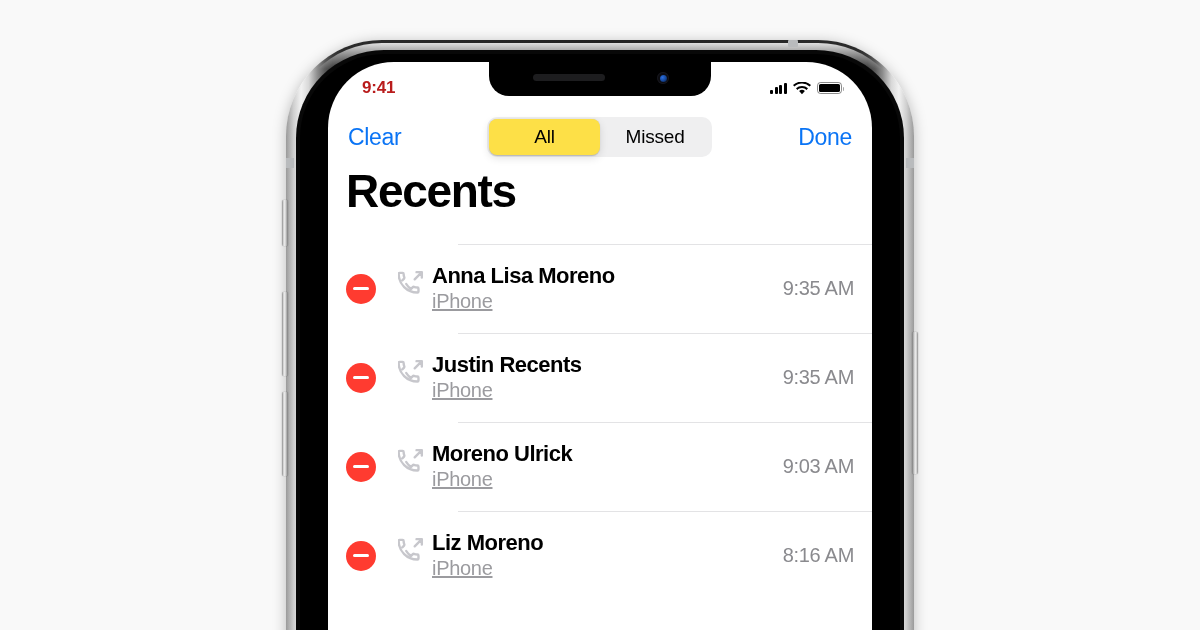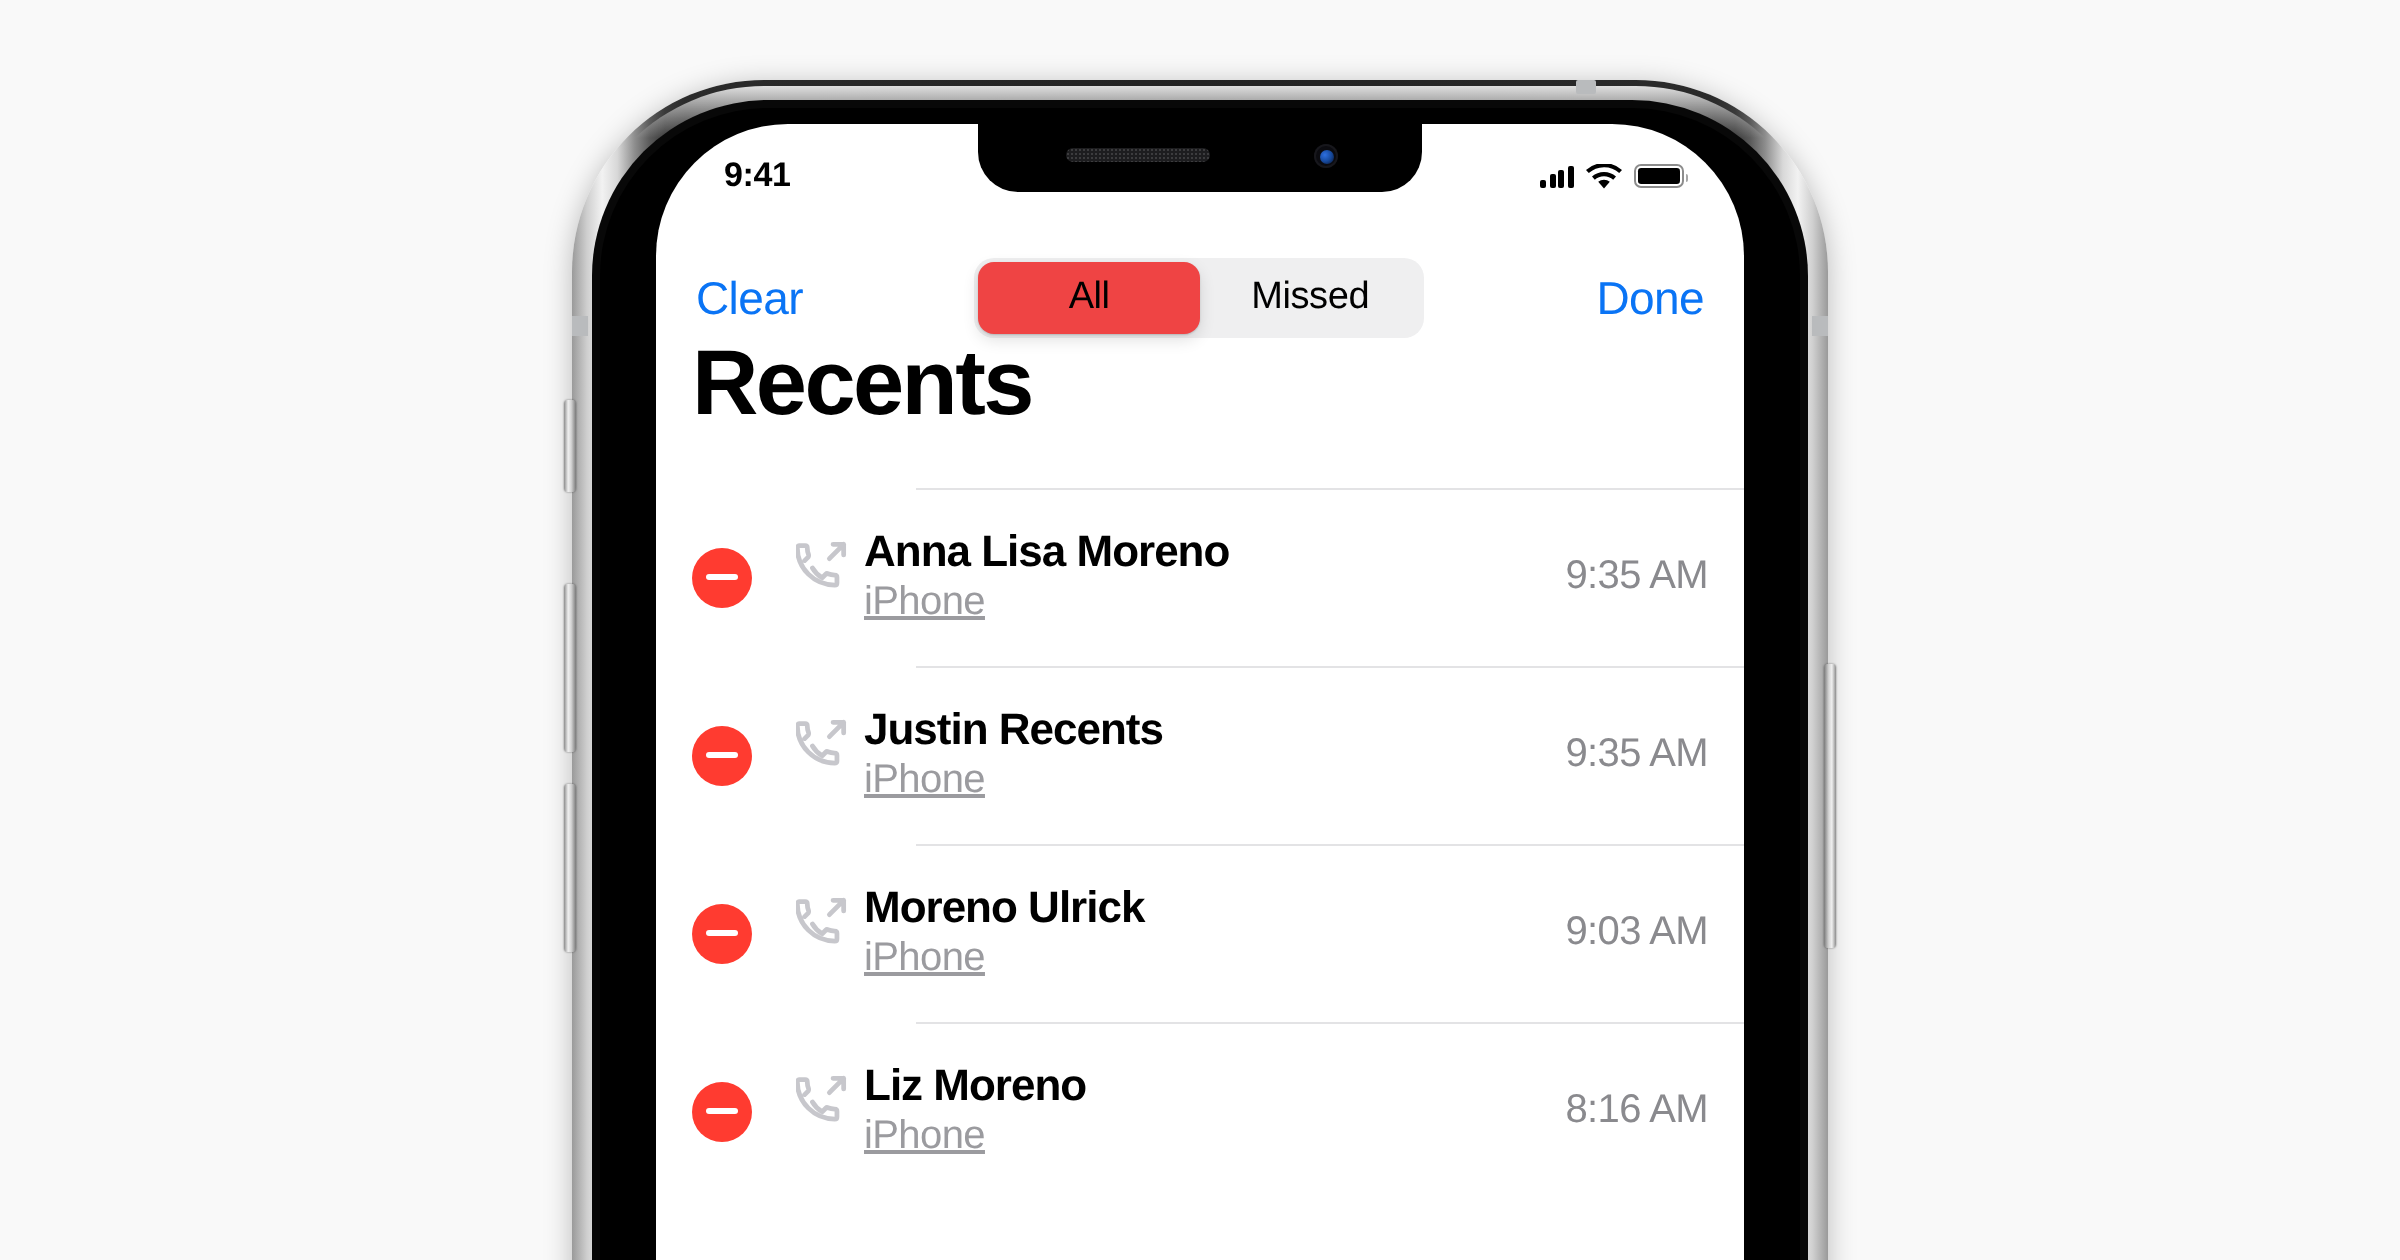--- a/index.html
+++ b/index.html
@@ -164,21 +164,21 @@
     align-items: center;
     justify-content: space-between;
     padding: 0 30px 0 34px;
     box-sizing: border-box;
     z-index: 15;
   }
   .status-time {
     font-size: 17px;
     font-weight: bold;
     letter-spacing: -0.2px;
-    color: #000000;
+    color: #b91c1c;
     margin-top: 6px;
   }
   .status-right {
     display: flex;
     align-items: center;
     gap: 6px;
     margin-top: 6px;
   }
   .signal-bars { display: flex; align-items: flex-end; gap: 1.6px; height: 11px; }
   .signal-bars i { width: 3px; background: #000; border-radius: 1px; display:block; }
@@ -200,21 +200,21 @@
     right: -3.4px; top: 3.6px;
     width: 1.8px; height: 4px;
     border-radius: 0 1.5px 1.5px 0;
     background: rgba(0,0,0,0.35);
   }
   .battery i { display:block; width: 100%; height: 100%; background:#000; border-radius: 1.6px; }
 
   
   .nav-bar {
     position: absolute;
-    top: 58px; left: 0; right: 0;
+    top: 46px; left: 0; right: 0;
     height: 58px;
     display: flex;
     align-items: center;
     justify-content: space-between;
     padding: 0 18px;
     box-sizing: border-box;
   }
   .nav-btn {
     font-size: 23px;
     color: #0a74f5;
@@ -241,21 +241,21 @@
     display: flex;
     align-items: center;
     justify-content: center;
     font-size: 19px;
     color: #000;
     border-radius: 8px;
     cursor: pointer;
     letter-spacing: -0.2px;
   }
   .segment.active {
-    background: #ef4444;
+    background: #fde047;
     box-shadow: 0 3px 8px rgba(0,0,0,0.12), 0 0.5px 1px rgba(0,0,0,0.16);
   }
 
   
   .large-title {
     position: absolute;
     top: 102px; left: 18px;
     font-size: 46px;
     font-weight: bold;
     letter-spacing: -1.3px;

